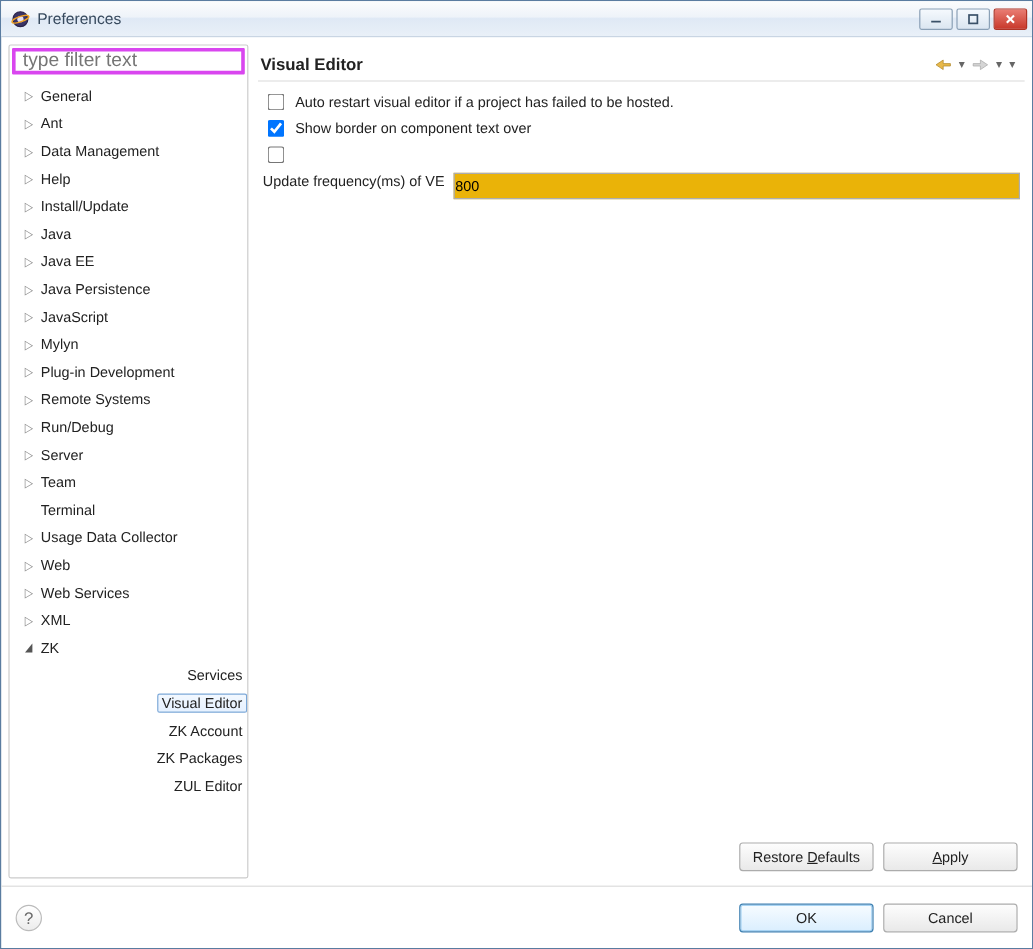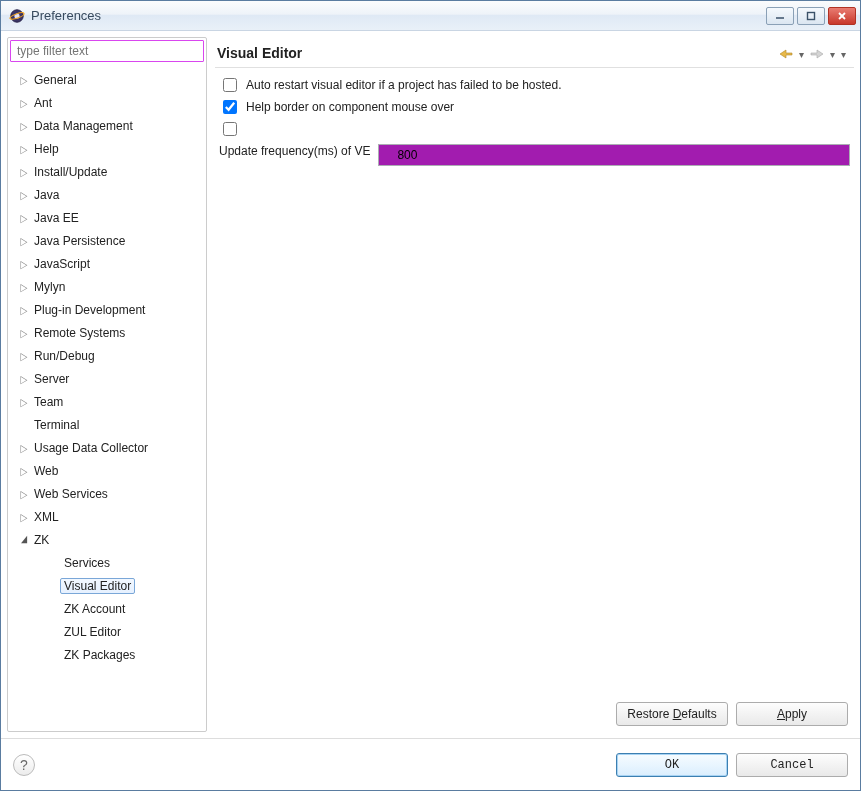--- a/index.html
+++ b/index.html
@@ -7,40 +7,40 @@
 .window { width: 861px; height: 791px; border: 1px solid #5a7ca0; background: #fff; display: flex; flex-direction: column; box-shadow: 0 0 1px rgba(0,0,0,0.4);}
 .titlebar { height: 30px; background: linear-gradient(to bottom, #fbfcfd 0%, #eef3f9 45%, #dfe9f5 50%, #e9f0f8 100%); display: flex; align-items: center; padding: 0 4px 0 8px; border-bottom: 1px solid #c9d5e3; }
 .titlebar .app-icon { width: 16px; height: 16px; margin-right: 6px; display:flex; align-items:center; justify-content:center;}
 .titlebar .title { flex: 1; color: #374a5e; font-size: 13px; }
 .tb-btns { display:flex; gap:3px; }
 .tb-btn { width: 28px; height: 18px; border: 1px solid #8aa0b6; border-radius: 2px; background: linear-gradient(to bottom,#f5f9fd,#dbe6f1); display:flex; align-items:center; justify-content:center; color:#3a5168; font-size:10px; line-height:1;}
 .tb-close { background: linear-gradient(to bottom,#e97c72,#c8382b); border-color:#b03224; color:#fff; font-weight:bold; }
 .body { flex: 1; display: flex; padding: 6px; gap: 0; overflow: hidden; }
 .left { width: 200px; display:flex; flex-direction:column; border: 1px solid #ccc; border-radius:2px; background:#fff; }
 .filter { margin: 2px; }
-.filter input { width: 100%; height: 22px; padding: 2px 6px; border: 1px solid #d946ef; border-radius: 1px; font-size: 12px; color:#b91c1c; }
+.filter input { width: 100%; height: 22px; padding: 2px 6px; border: 3px solid #d946ef; border-radius: 1px; font-size: 16px; color:#b91c1c; }
 .tree { flex:1; overflow:auto; padding: 4px 0 8px 0; }
 .tree-item { display:flex; align-items:center; height: 23px; padding-left: 10px; cursor: default; white-space:nowrap; color:#222; }
-.tree-item.level2 { padding-left: 40px; }
+.tree-item.level2 { padding-left: 40px; justify-content: flex-end; }
 .tree-item .arrow { width:12px; display:inline-flex; justify-content:center; color:#888; font-size:9px; transform: scaleY(1.2); }
 .tree-item .arrow.empty { visibility:hidden; }
 .tree-item .label { padding:1px 4px; }
 .tree-item.selected .label { border:1px solid #7aa7d8; background: linear-gradient(to bottom,#f2f8ff,#e6f1ff); border-radius:2px; padding:0px 3px; }
 .right { flex:1; display:flex; flex-direction:column; padding-left: 8px; overflow:hidden; }
 .right-head { display:flex; align-items:center; padding: 4px 6px 0 2px; }
 .right-head h2 { margin: 4px 0 6px 0; font-size: 14px; font-weight:600; flex:1; color:#222;}
 .nav-arrows { display:flex; align-items:center; gap:2px; }
 .nav-a { display:flex; align-items:center; gap:1px; font-size:10px; color:#666; padding:1px 2px; }
 .nav-a svg { width:14px; height:10px; }
 .right hr { border:none; border-top:1px solid #e0e0e0; margin:0 0 6px 0; }
 .settings { padding: 0 4px; }
 .chk-row { display:flex; align-items:center; height:22px; gap:6px; }
 .chk-row input { width:14px; height:14px; }
 .row-field { display:flex; height:28px; gap:8px; margin-top:4px; }
-.row-field input[type=text] { flex:1; height:22px; border:1px solid #abadb3; padding:2px 18px; font-size:12px; background:#a21caf; }
+.row-field input[type=text] { flex:1; height:22px; border:1px solid #abadb3; padding:2px 0; font-size:12px; background:#eab308; }
 .spacer { flex:1; }
 .btn-row { display:flex; justify-content:flex-end; gap:8px; padding: 6px 6px 6px 0; }
 .btn { min-width: 112px; height: 24px; border:1px solid #acacac; border-radius:3px; background: linear-gradient(to bottom,#fdfdfd,#e9e9e9); font-size:12px; color:#222; display:flex; align-items:center; justify-content:center; cursor:default; }
 .btn.default { border-color:#3c7fb1; box-shadow: inset 0 0 0 1px #a7d3f3; background: linear-gradient(to bottom,#f7fcff,#daeefe);}
 .footer { height: 52px; border-top: 1px solid #ddd; display:flex; align-items:center; padding: 0 12px; }
 .help-btn { width:22px; height:22px; border:1px solid #bbb; border-radius:50%; display:flex; align-items:center; justify-content:center; color:#6a6a6a; font-size:14px; background:linear-gradient(to bottom,#fff,#ececec);}
 .u { text-decoration: underline; }
 </style>
 </head>
 <body>
@@ -172,25 +172,25 @@
           <div class="tree-item level2 selected">
             <span class="arrow empty">▷</span>
             <span class="label">Visual Editor</span>
           </div>
           <div class="tree-item level2">
             <span class="arrow empty">▷</span>
             <span class="label">ZK Account</span>
           </div>
           <div class="tree-item level2">
             <span class="arrow empty">▷</span>
+            <span class="label">ZK Packages</span>
+          </div>
+          <div class="tree-item level2">
+            <span class="arrow empty">▷</span>
             <span class="label">ZUL Editor</span>
-          </div>
-          <div class="tree-item level2">
-            <span class="arrow empty">▷</span>
-            <span class="label">ZK Packages</span>
           </div>
         </div>
     </div>
 
     <div class="right">
       <div class="right-head">
         <h2>Visual Editor</h2>
         <div class="nav-arrows">
           <span class="nav-a">
               <svg viewBox="0 0 14 10">
@@ -208,21 +208,21 @@
         </div>
       </div>
       <hr>
       <div class="settings">
         <label class="chk-row">
           <input type="checkbox" id="chk0" style="">
           <span>Auto restart visual editor if a project has failed to be hosted.</span>
         </label>
         <label class="chk-row">
           <input type="checkbox" id="chk1" checked="" style="">
-          <span>Help border on component mouse over</span>
+          <span>Show border on component text over</span>
         </label>
         <label class="chk-row">
           <input type="checkbox" id="chk2" style="">
         </label>
         <div class="row-field">
           <span>Update frequency(ms) of VE</span>
           <input type="text" value="800" style="">
         </div>
       </div>
       <div class="spacer"></div>
@@ -235,21 +235,21 @@
           </div>
       </div>
     </div>
   </div>
 
   <div class="footer">
     <div class="help-btn">
         <span>?</span>
       </div>
     <div class="spacer"></div>
-    <div class="btn-row" style="padding:0;font-family:Liberation Mono, monospace;">
+    <div class="btn-row" style="padding:0;">
       <div class="btn default">
           <span>OK</span>
         </div>
       <div class="btn">
           <span>Cancel</span>
         </div>
     </div>
   </div>
 </div>
 

